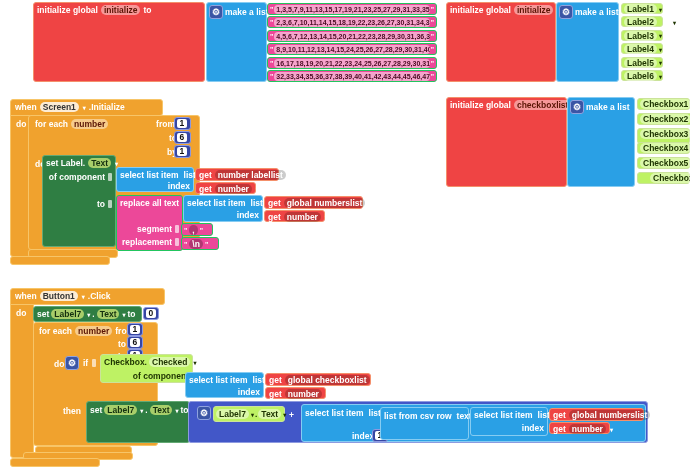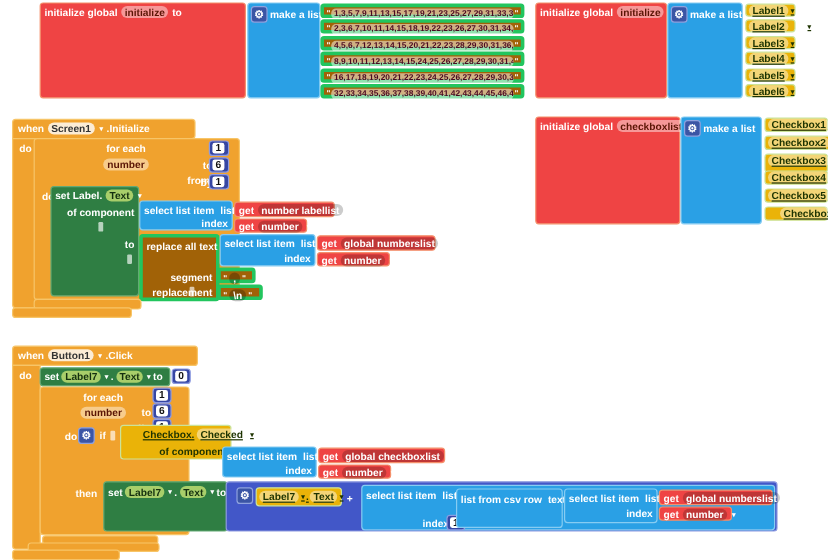--- a/index.html
+++ b/index.html
@@ -5,42 +5,42 @@
   html,body{margin:0;padding:0;background:#fff;}
   #canvas{position:relative;width:690px;height:467px;background:#fff;overflow:hidden;
           font-family:"Liberation Sans",sans-serif;font-size:8.5px;font-weight:bold;}
   .b{position:absolute;box-sizing:border-box;border-radius:3px;color:#fff;white-space:nowrap;}
   .row{display:flex;align-items:center;gap:3px;padding:2px 3px;}
   .abs{position:absolute;}
   
   .var {background:#ef4444;border:1px solid #F4906B;}
   .ctrl{background:#F0A22E;border:1px solid #F7C568;}
   .lst {background:#2AA0E5;border:1px solid #86CCF2;}
-  .txt {background:#a16207;border:3px solid #22c55e;}
+  .txt {background:#ec4899;border:1px solid #22c55e;}
   .mathn{background:#3646A3;border:1px solid #8D9AE0;}
   .plus{background:#4257C8;border:1px solid #8D9AE0;}
   .setg{background:#2F7E43;border:1px solid #63A974;}
-  .getg{background:#eab308;border:1px solid #CBE39A;color:#1D3300;text-decoration:underline;}
+  .getg{background:#bef264;border:1px solid #CBE39A;color:#1D3300;}
   
   .fld{border-radius:5px;padding:0 3px;line-height:10px;}
   .varfld{background:rgba(255,255,255,.45);color:#5A1505;}
   .getfld{background:rgba(0,0,0,.2);color:#fff;}
   .ctrlfld{background:rgba(255,255,255,.8);color:#333;}
   .setfld{background:#A8CE6A;color:#14300F;}
   .ggfld{background:rgba(255,255,255,.45);color:#1D3300;}
   .txtfld{background:rgba(0,0,0,.25);color:#fff;}
   .numfld{background:#fff;color:#111;border-radius:2px;padding:0 2.5px;line-height:9px;}
   .strfld{background:rgba(255,255,255,.5);color:#4A0A22;font-size:7px;border-radius:4px;
           padding:0 2px;line-height:9px;max-width:152px;overflow:hidden;}
   .gear{width:12px;height:12px;background:#3B55A5;border:1px solid #8FA2DF;border-radius:3px;
         color:#fff;display:flex;align-items:center;justify-content:center;font-size:9px;line-height:9px;flex:0 0 auto;}
   .dd{font-size:6px;margin-left:1px;}
   .sock{width:4px;height:8px;background:rgba(255,255,255,.65);border-radius:1px;flex:0 0 auto;display:inline-block;}
   .q{font-size:7px;color:#fff;}
-  .ralign{position:absolute;display:flex;align-items:center;gap:3px;flex-direction:column;}
+  .ralign{position:absolute;display:flex;align-items:center;gap:3px;}
   .bar{position:absolute;background:#F0A22E;border:1px solid #F7C568;border-radius:3px;}
 </style>
 </head>
 <body>
 
 <div id="canvas">
 
   <div class="abs" style="left:33px;top:2px;">
     <div class="b var" style="left:0;top:0;width:172px;height:80px;">
       <div class="row">
@@ -392,21 +392,21 @@
         </div>
       </div>
 
     <div class="abs" style="left:55px;top:68px;display:flex;gap:4px;align-items:center;">
       <span class="gear">⚙</span>
       <span style="color:#fff;">if</span>
       <span class="sock"></span>
     </div>
 
     <div class="b getg" style="left:90px;top:66px;width:93px;height:29px;">
-      <div class="row" style="padding:2px 18px;gap:2px;">
+      <div class="row" style="padding:2px 3px;gap:2px;">
         <span>Checkbox.</span>
         <span class="fld ggfld">Checked</span>
         <span class="dd">▾</span>
       </div>
       <div class="ralign" style="right:3px;top:16px;">
           <span>of component</span>
         </div>
     </div>
     <div class="b lst" style="left:175px;top:84px;width:79px;height:26px;">
       <div class="row" style="padding:2px 3px;gap:5px;">

